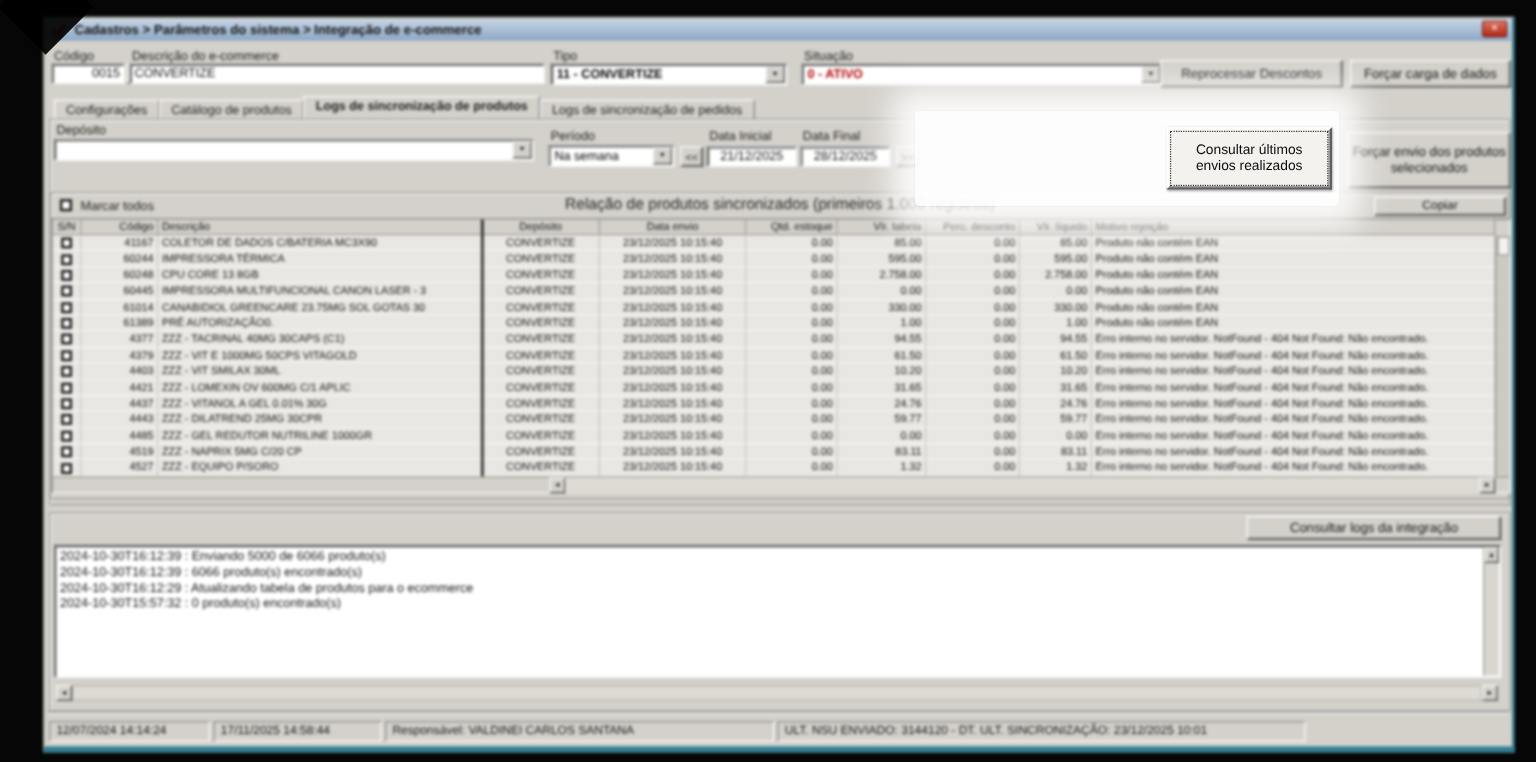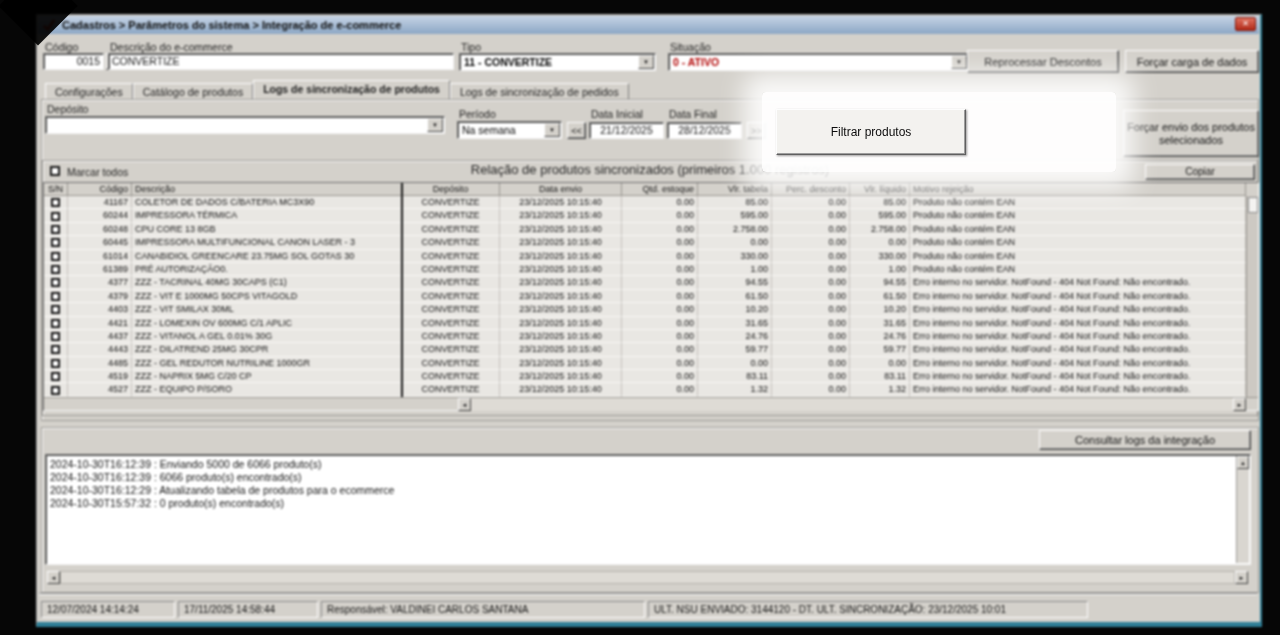--- a/index.html
+++ b/index.html
@@ -374,16 +374,16 @@
 
       <div class="abs sep"></div>
       <div class="abs spanel" style="left:4px;top:586px;width:134px">12/07/2024 14:14:24</div>
       <div class="abs spanel" style="left:141px;top:586px;width:140px">17/11/2025 14:58:44</div>
       <div class="abs spanel" style="left:284px;top:586px;width:324px">Responsável: VALDINEI CARLOS SANTANA</div>
       <div class="abs spanel" style="left:611px;top:586px;width:440px">ULT. NSU ENVIADO: 3144120 - DT. ULT. SINCRONIZAÇÃO: 23/12/2025 10:01</div>
     </div>
   </div>
 
   <div class="spotlight"></div>
-  <div class="sbtn" style="left:776px;top:109px;width:190px;height:46px;font-size:12px">Filtrar produtos</div>
+  <div class="sbtn focused" style="left:972px;top:106px;width:138px;height:52px;font-size:11.5px;padding:0 6px">Consultar últimos envios realizados</div>
 
   <div class="wedge"></div>
 </div>
 
 </body></html>

